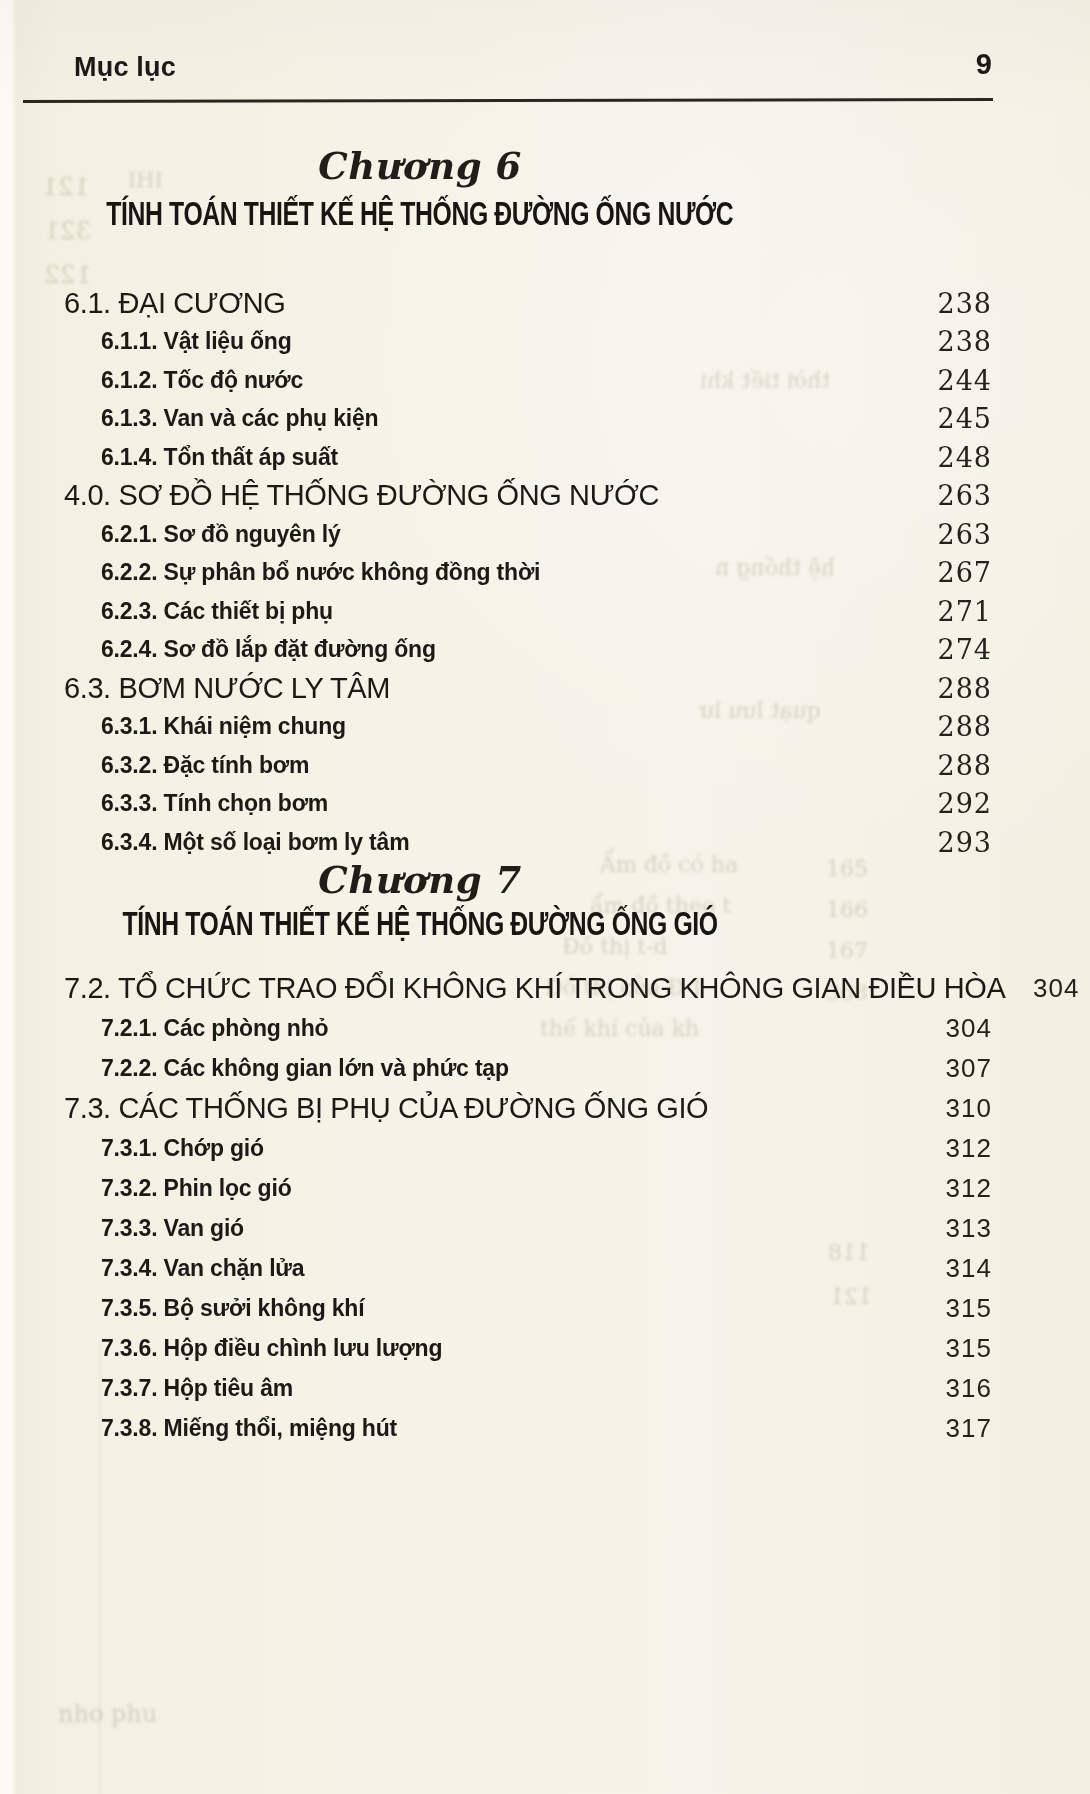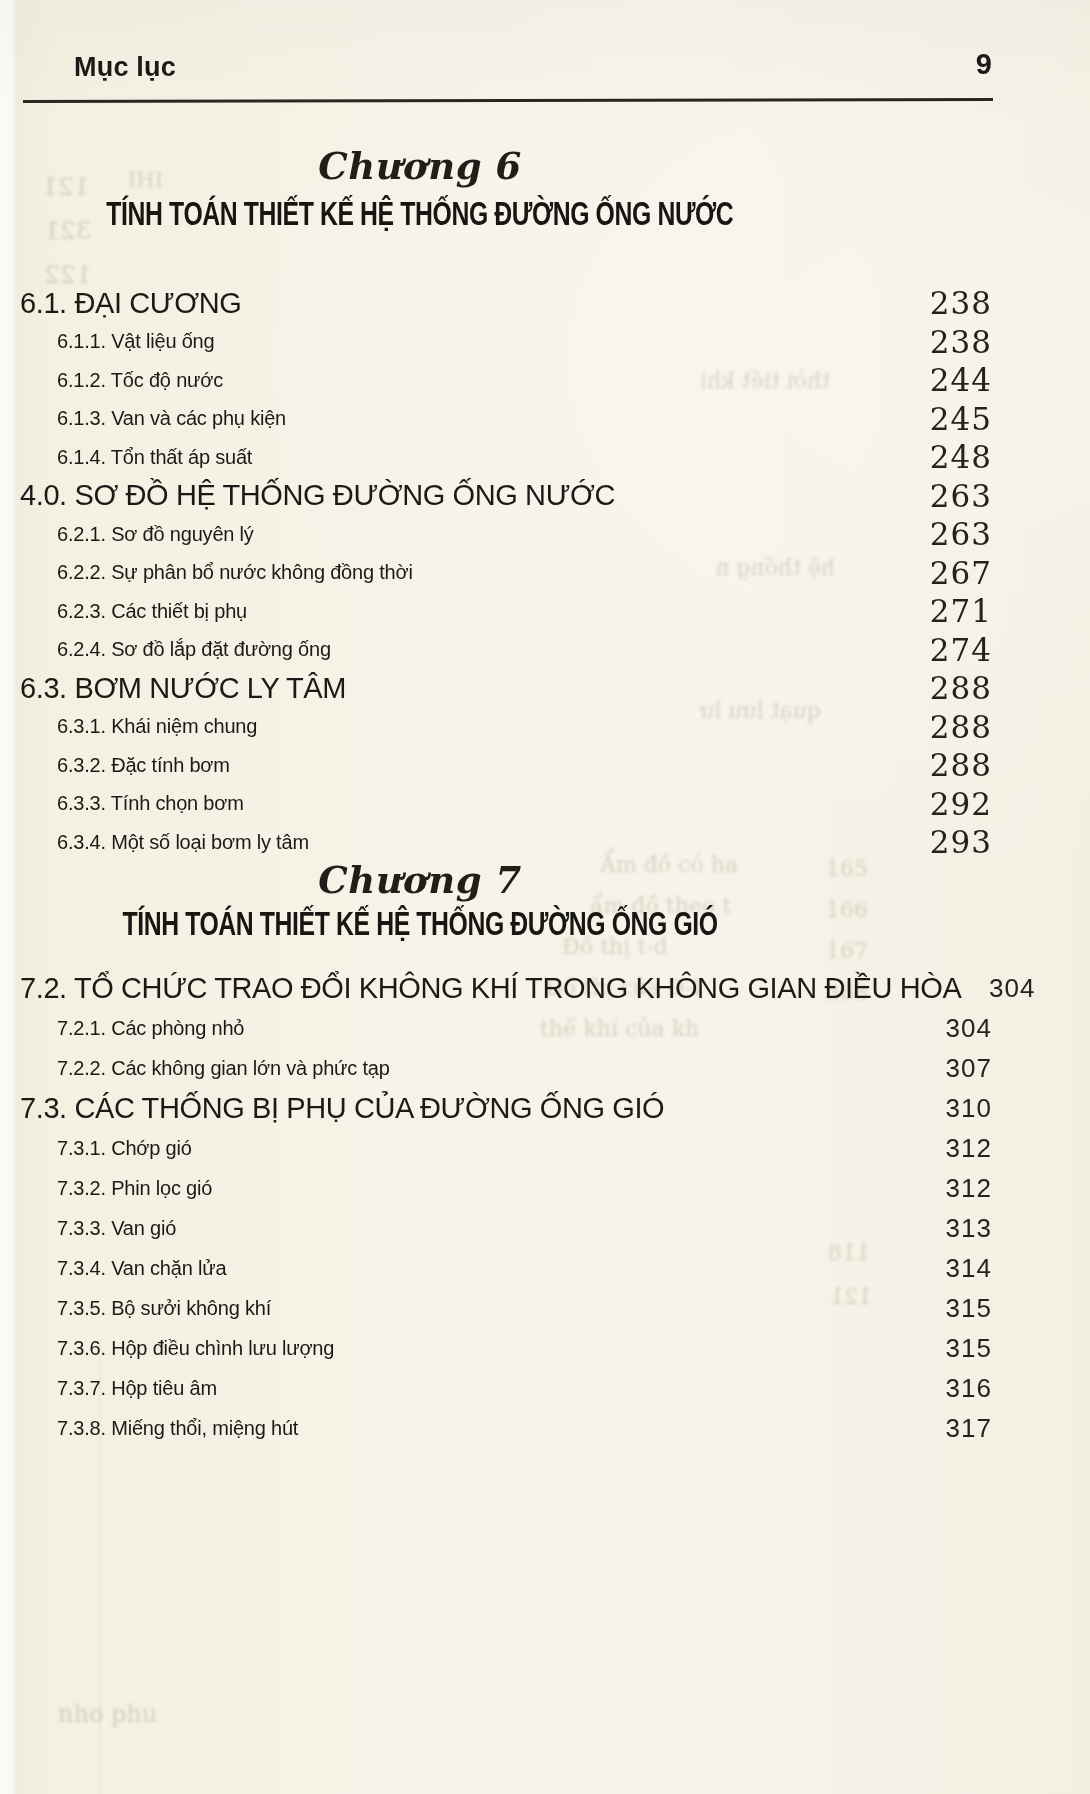--- a/index.html
+++ b/index.html
@@ -56,26 +56,27 @@
   .ch1 .ch-title{top:196px;}
   .ch1 .entries{top:284px;--pitch:38.5px;}
   .ch2 .ch-label{top:858px;}
   .ch2 .ch-title{top:906px;}
   .ch2 .entries{top:968px;--pitch:40px;}
 
   .entries{position:absolute;left:20px;width:972px;}
   .toc-row{
     display:flex;align-items:center;height:var(--pitch);
     white-space:nowrap;
+    margin-left:44px;
   }
   .entry-label{flex:1;overflow:visible;}
   .lvl1 .entry-label{font-size:29px;letter-spacing:-0.4px;padding-left:0;}
-  .lvl2 .entry-label{font-size:20px;letter-spacing:-0.2px;padding-left:37px;}
+  .lvl2 .entry-label{font-size:23px;letter-spacing:-0.2px;padding-left:37px;font-weight:bold;}
   .entry-page{
-    min-width:74px;text-align:right;font-size:31px;color:#25221d;
+    min-width:74px;text-align:right;font-size:27px;color:#25221d;
     letter-spacing:1px;
   }
   .ch1 .entry-page{font-family:"DejaVu Serif", serif;}
   .ch2 .entry-page{font-family:"Liberation Sans", sans-serif;font-size:26px;}
 
   
   .ghost{
     position:absolute;color:#b7b29a;opacity:0.5;filter:blur(1.6px);
     font-family:"DejaVu Serif", serif;pointer-events:none;user-select:none;
   }

